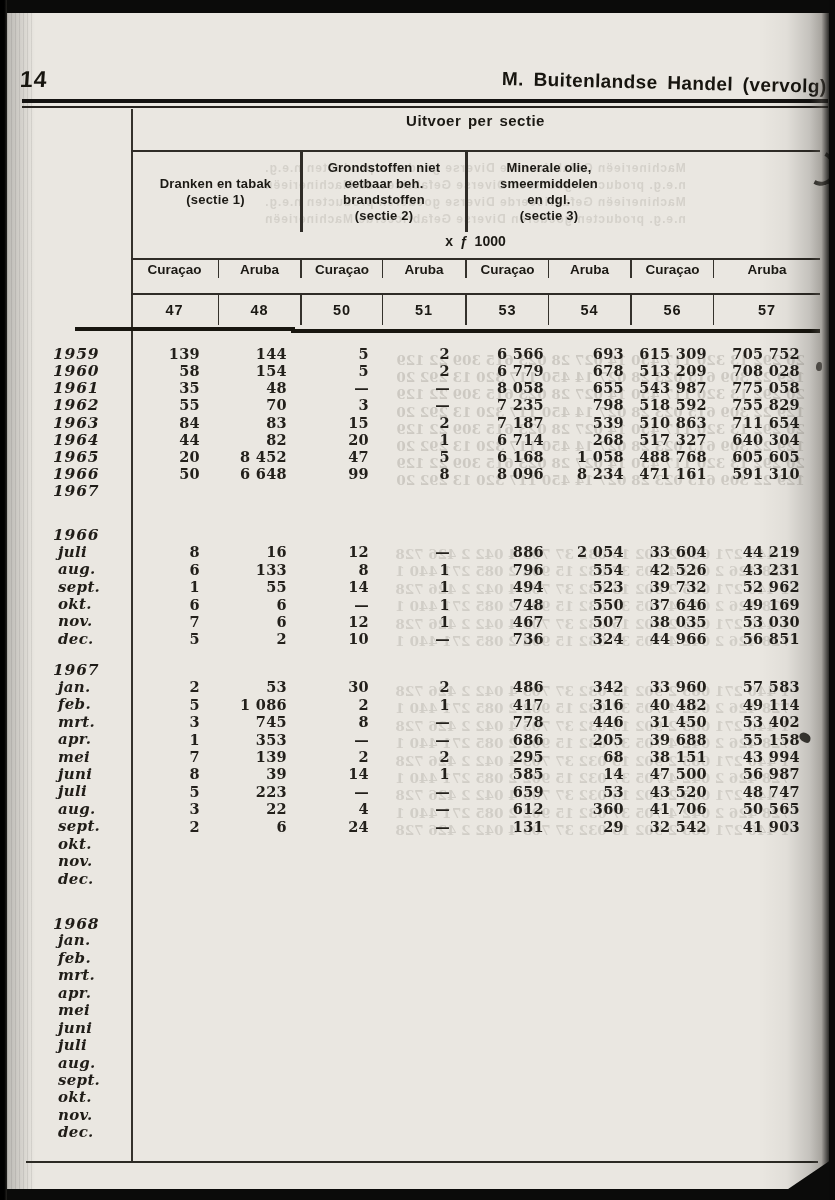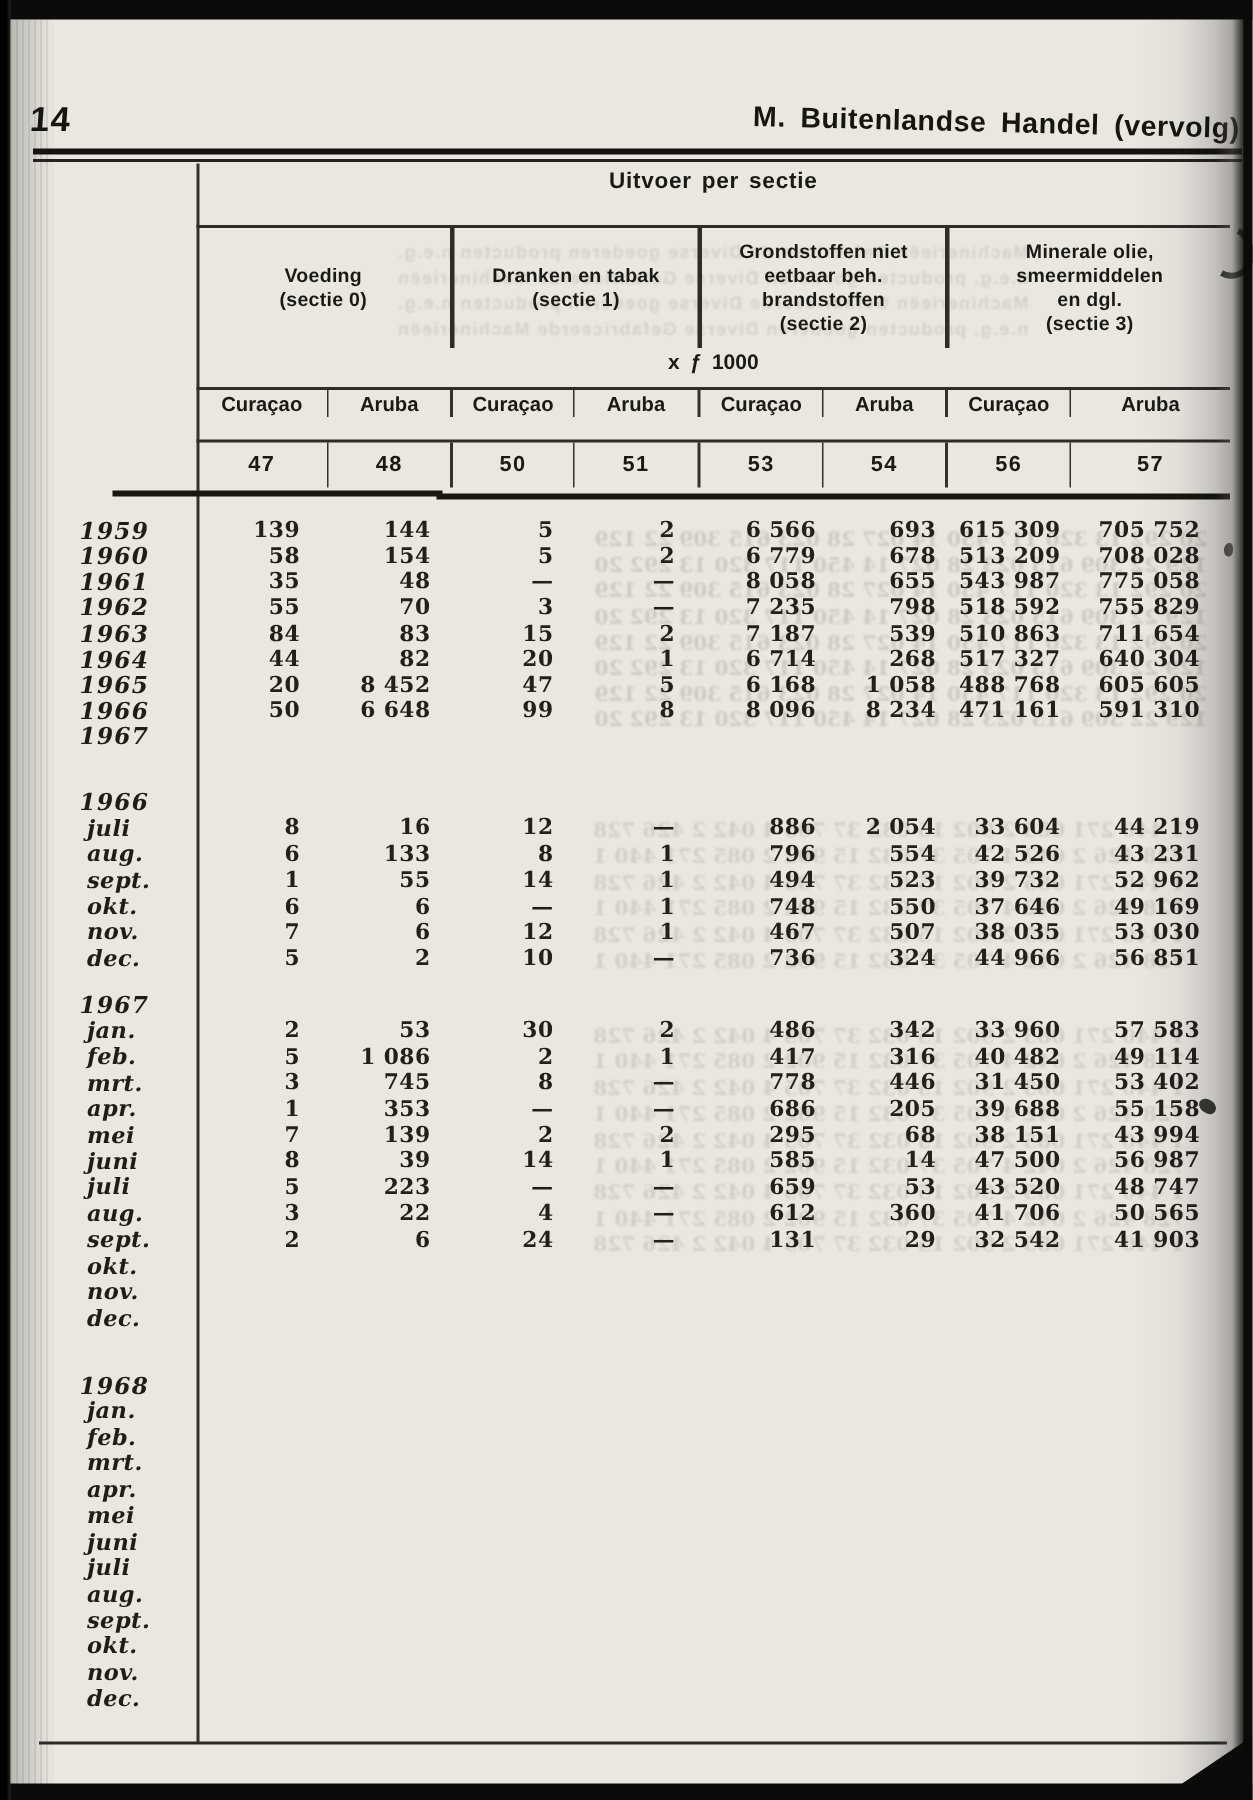--- a/index.html
+++ b/index.html
@@ -140,22 +140,20 @@
 
 <div class="abs page-number">14</div>
 <div class="abs page-header-title">M.  Buitenlandse Handel (vervolg)</div>
 <div class="abs top-rule"></div>
 
 <div class="abs t vline-label"></div>
 <div class="abs t t-title">Uitvoer per sectie</div>
 <div class="abs t hr hr1"></div>
 
 <div class="abs t groups">
-  <div class="group-cell">Voeding
-(sectie 0)</div>
   <div class="group-cell">Dranken en tabak
 (sectie 1)</div>
   <div class="group-cell">Grondstoffen niet
 eetbaar beh.
 brandstoffen
 (sectie 2)</div>
   <div class="group-cell">Minerale olie,
 smeermiddelen
 en dgl.
 (sectie 3)</div>

